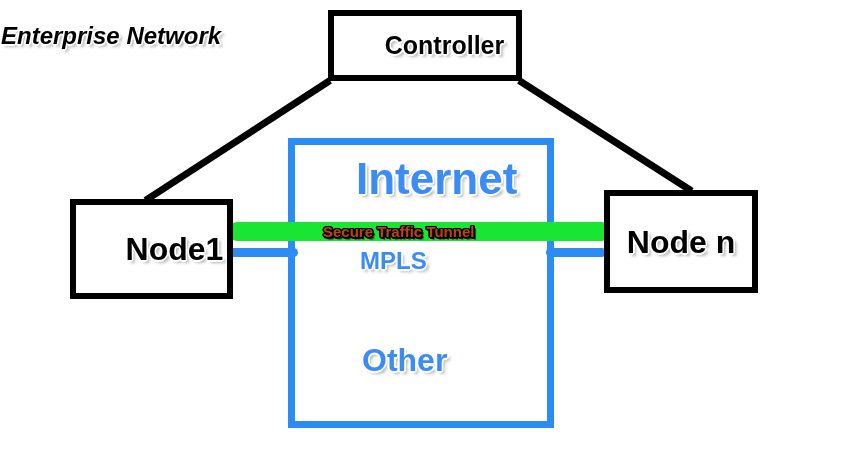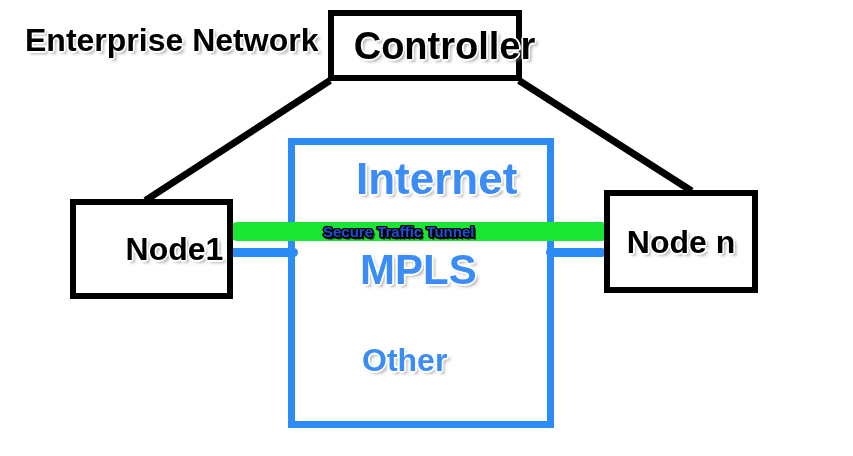--- a/index.html
+++ b/index.html
@@ -44,21 +44,21 @@
     text-shadow:
        1.8px 0 0 #ffffff, -1.8px 0 0 #ffffff,
        0 1.8px 0 #ffffff, 0 -1.8px 0 #ffffff,
        1.3px 1.3px 0 #ffffff, -1.3px 1.3px 0 #ffffff,
        1.3px -1.3px 0 #ffffff, -1.3px -1.3px 0 #ffffff,
        3px 3px 3px rgba(120,120,120,0.5);
   }
 
   
   .lbl-tunnel {
-    color: #1d4ed8;
+    color: #c2410c;
     text-shadow:
        1.5px 0 0 #000000, -1.5px 0 0 #000000,
        0 1.5px 0 #000000, 0 -1.5px 0 #000000,
        1.1px 1.1px 0 #000000, -1.1px 1.1px 0 #000000,
        1.1px -1.1px 0 #000000, -1.1px -1.1px 0 #000000,
        2px 2px 0 #000000, 2.5px 2.5px 1px rgba(0,0,0,0.5);
   }
 
   
   .node-box {
@@ -93,42 +93,42 @@
     position: absolute;
     background: #2b8cf5;
     border-radius: 5px;
   }
 </style>
 </head>
 <body>
 
 <div id="canvas">
 
-  <div class="txt lbl-black" style="left:25px; top:24px; font-size:32px;">Enterprise Network</div>
+  <div class="txt lbl-black" style="left:1px; top:24px; font-size:24px;font-style:italic;">Enterprise Network</div>
 
   <div class="diag" style="left:330px; top:77px; width:220px; transform: rotate(147.0deg);"></div>
 
   <div class="diag" style="left:519px; top:77px; width:205px; transform: rotate(32.6deg);"></div>
 
   <div class="cloud-box" style="left:288px; top:138px; width:266px; height:290px;"></div>
 
   <div class="txt lbl-blue" style="left:356px; top:157px; font-size:44px;">Internet</div>
 
-  <div class="txt lbl-blue" style="left:360px; top:249px; font-size:42px;">MPLS</div>
+  <div class="txt lbl-blue" style="left:360px; top:249px; font-size:24px;">MPLS</div>
 
   <div class="txt lbl-blue" style="left:362px; top:344px; font-size:32px;">Other</div>
 
   <div class="bluelink" style="left:228px; top:248px; width:70px; height:9px;"></div>
   <div class="bluelink" style="left:546px; top:248px; width:60px; height:9px;"></div>
 
   <div class="tunnel" style="left:228px; top:222px; width:383px; height:19px;"></div>
   <div class="txt lbl-tunnel" style="left:323px; top:224px; font-size:15px;">Secure Traffic Tunnel</div>
 
   <div class="node-box" style="left:328px; top:10px; width:194px; height:71px;">
-    <span class="txt lbl-black" style="position:relative; left:0; top:0; font-size:38px;padding-left:39px;">Controller</span>
+    <span class="txt lbl-black" style="position:relative; left:0; top:0; font-size:25px;padding-left:39px;">Controller</span>
   </div>
 
   <div class="node-box" style="left:70px; top:199px; width:163px; height:100px;">
     <span class="txt lbl-black" style="position:relative; left:0; top:0; font-size:32px;margin-left:46px;">Node1</span>
   </div>
 
   <div class="node-box" style="left:604px; top:190px; width:154px; height:103px;">
     <span class="txt lbl-black" style="position:relative; left:0; top:0; font-size:32px;">Node n</span>
   </div>
 

